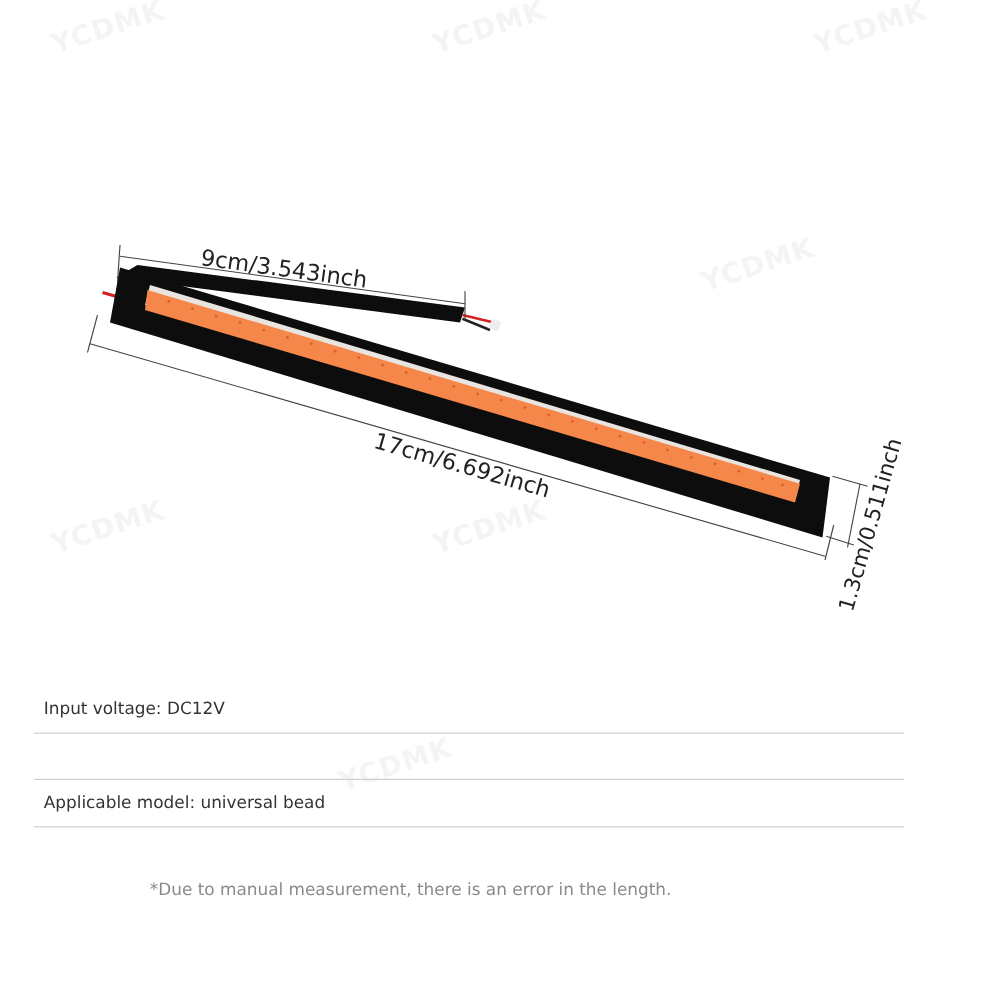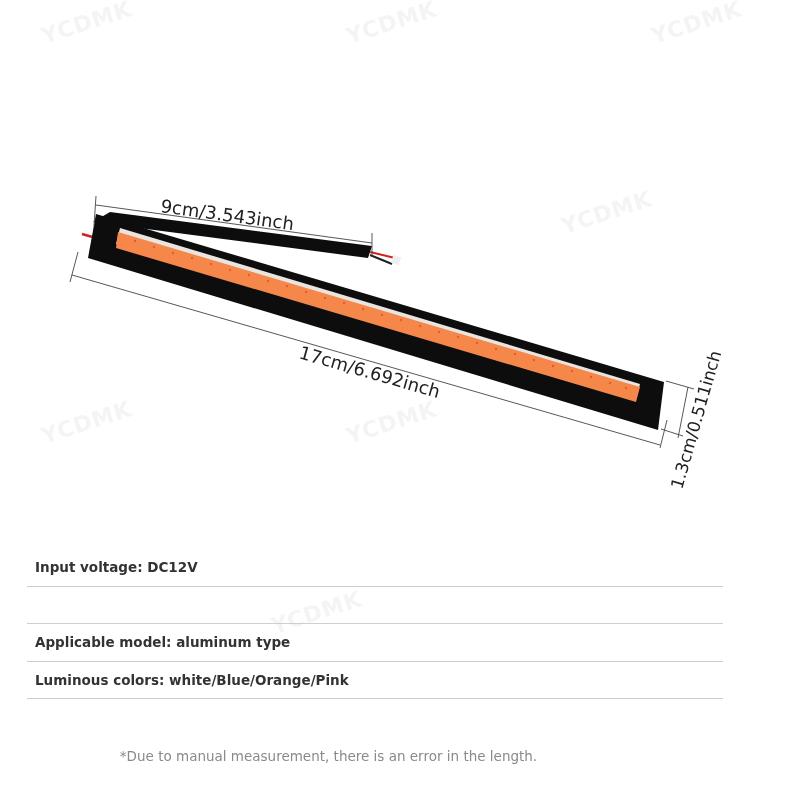--- a/index.html
+++ b/index.html
@@ -4,24 +4,24 @@
   <style>
     html, body { margin: 0; padding: 0; background: #ffffff; }
     body { width: 790px; height: 790px; position: relative; overflow: hidden;
            font-family: "DejaVu Sans", sans-serif; color: #333333; }
     .watermark { position: absolute; color: #f4f4f4; font-size: 22px; font-weight: bold;
                  transform: rotate(-18deg); letter-spacing: 1px; user-select: none; }
     .product { position: absolute; left: 0; top: 0; width: 790px; height: 530px; }
     .dim-label { font-family: "DejaVu Sans", sans-serif; fill: #222222; }
     .specs { position: absolute; left: 27px; top: 549px; width: 696px; }
     .spec-row { display: flex; height: 37.5px; border-bottom: 1.5px solid #cfcfcf; align-items: center; box-sizing: border-box; }
-    .spec-cell { font-size: 13.5px; color: #333333; white-space: nowrap; font-weight: bold; }
+    .spec-cell { font-size: 13.5px; color: #333333; white-space: nowrap; }
     .spec-cell.left { width: 345px; padding-left: 8px; }
     .spec-cell.right { flex: 1; }
-    .footnote { position: absolute; left: 0; width: 657px; top: 748px; text-align: center;
+    .footnote { position: absolute; left: 0; width: 657px; top: 704px; text-align: center;
                 font-size: 13.5px; color: #8a8a8a; }
   </style>
 </head>
 <body>
 
 <div class="watermark" style="left:40px;top:10px;">YCDMK</div>
 <div class="watermark" style="left:345px;top:10px;">YCDMK</div>
 <div class="watermark" style="left:650px;top:10px;">YCDMK</div>
 <div class="watermark" style="left:40px;top:410px;">YCDMK</div>
 <div class="watermark" style="left:345px;top:410px;">YCDMK</div>
@@ -94,21 +94,17 @@
   <text class="dim-label" x="682" y="490" font-size="17" transform="rotate(-74 682 490)">1.3cm/0.511inch</text>
 </svg>
 
 <div class="specs">
   <div class="spec-row">
     <span class="spec-cell left">Input voltage: DC12V</span>
   </div>
   <div class="spec-row">
   </div>
   <div class="spec-row">
-    <span class="spec-cell left">Applicable model: aluminum type</span>
-  </div>
-  <div class="spec-row">
-    <span class="spec-cell left">Luminous colors: white/Blue/Orange/Pink</span>
-    <span class="spec-cell right"></span>
+    <span class="spec-cell left">Applicable model: universal bead</span>
   </div>
 </div>
 
 <div class="footnote">*Due to manual measurement, there is an error in the length.</div>
 
 </body></html>

